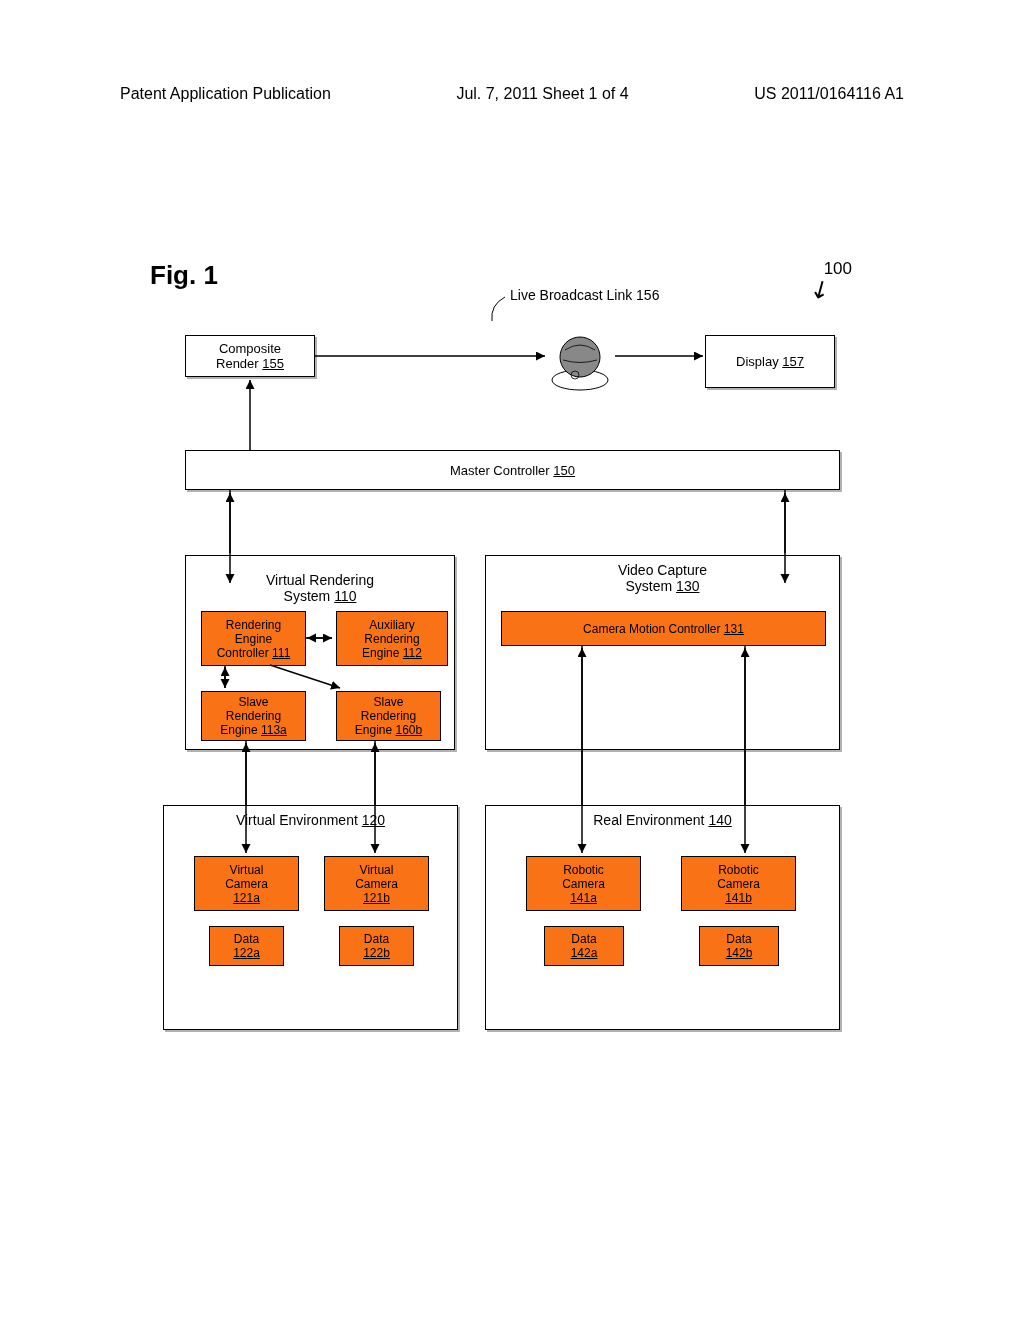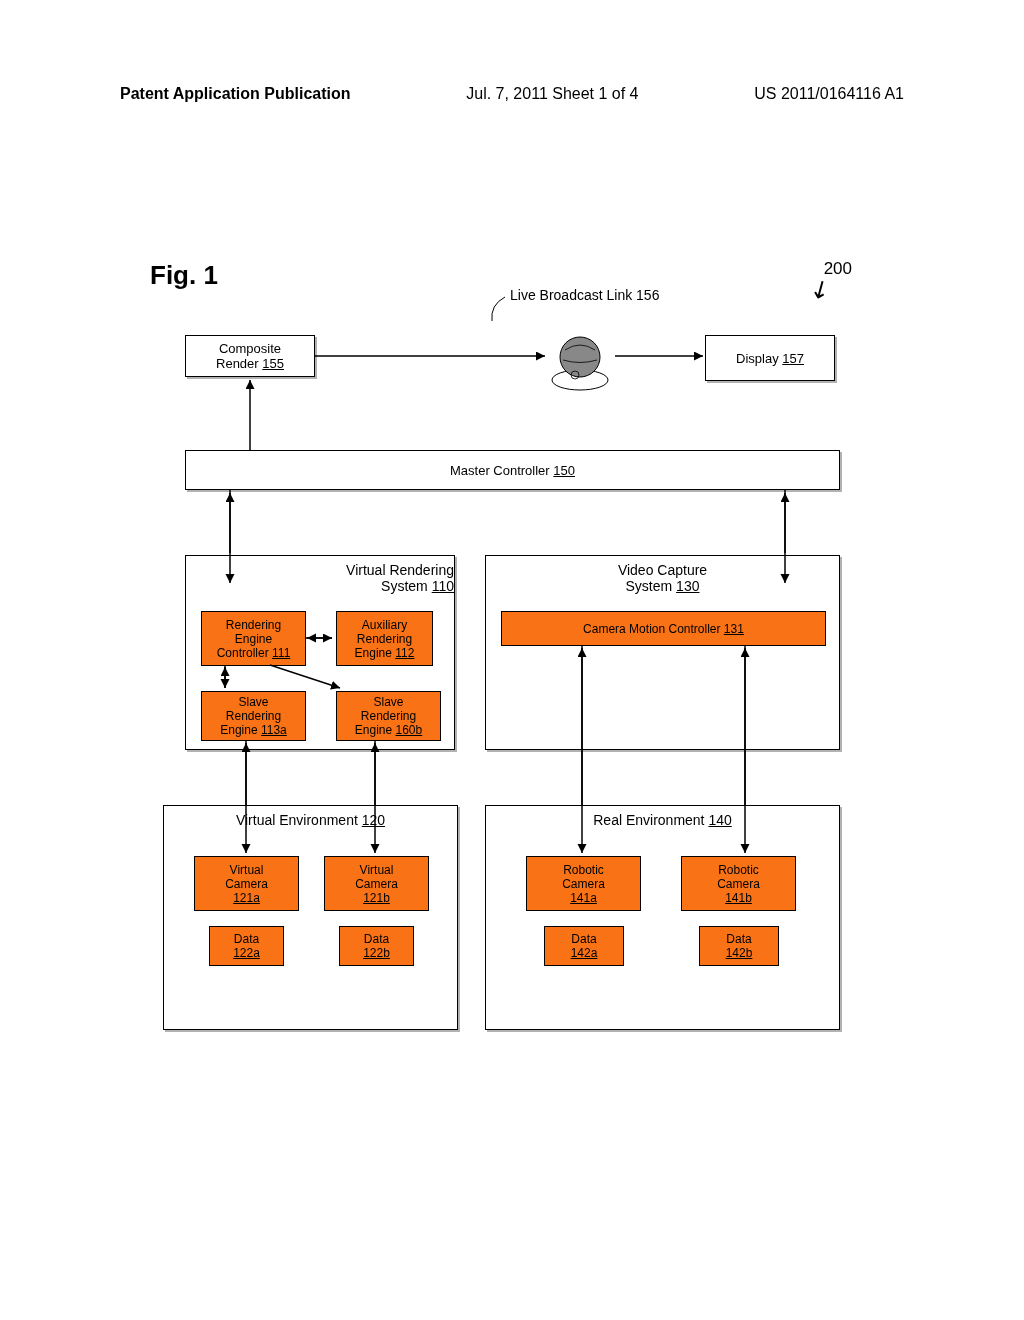--- a/index.html
+++ b/index.html
@@ -9,21 +9,21 @@
       width: 1024px;
       height: 1320px;
       position: relative;
     }
     .header {
       display: flex;
       justify-content: space-between;
       padding: 85px 120px 0 120px;
       font-size: 16px;
     }
-    .header-left { font-weight: bold; }
+    .header-left { font-weight: normal; }
     .header-center { font-weight: normal; }
     .header-right { font-weight: normal; }
     
     .diagram-container {
       position: absolute;
       left: 150px;
       top: 245px;
       width: 730px;
       height: 820px;
     }
@@ -112,21 +112,21 @@
 
 <div class="header">
   <span class="header-left">Patent Application Publication</span>
   <span class="header-center">Jul. 7, 2011   Sheet 1 of 4</span>
   <span class="header-right">US 2011/0164116 A1</span>
 </div>
 
 <div class="diagram-container">
 
   <div class="fig-label">Fig. 1</div>
-  <div class="system-num">200</div>
+  <div class="system-num">100</div>
   <div class="system-arrow">↙</div>
 
   <div class="label-text" style="left: 360px; top: 42px;">
     <span>Live Broadcast Link 156</span>
   </div>
 
   <div class="globe-icon">
     <svg viewBox="0 0 70 70">
       <ellipse cx="35" cy="55" rx="28" ry="10" fill="none" stroke="black" stroke-width="1"></ellipse>
       <circle cx="35" cy="32" r="20" fill="#888" stroke="black" stroke-width="1"></circle>
@@ -134,41 +134,41 @@
       <path d="M 18 35 Q 35 40 52 35" fill="none" stroke="black" stroke-width="0.8"></path>
       <circle cx="30" cy="50" r="4" fill="none" stroke="black" stroke-width="0.8"></circle>
     </svg>
   </div>
 
   <div class="box" style="left: 35px; top: 90px; width: 130px; height: 42px;">
     <div><span>Composite</span></div>
     <div><span>Render</span> <span class="underline">155</span></div>
   </div>
 
-  <div class="box" style="left: 555px; top: 90px; width: 130px; height: 46px;">
+  <div class="box" style="left: 555px; top: 90px; width: 130px; height: 53px;">
     <div><span>Display</span> <span class="underline">157</span></div>
   </div>
 
   <div class="box" style="left: 35px; top: 205px; width: 655px; height: 40px;">
     <div><span>Master Controller</span> <span class="underline">150</span></div>
   </div>
 
   <div class="big-container" style="left: 35px; top: 310px; width: 270px; height: 195px;">
-    <div style="text-align:right; margin-top:6px; font-size:14px;">
+    <div style="text-align:center; margin-top:16px; font-size:14px;">
       <div><span>Virtual Rendering</span></div>
       <div><span>System</span> <span class="underline">110</span></div>
     </div>
 
     <div class="box-inner" style="left: 15px; top: 55px; width: 105px; height: 55px;">
       <div><span>Rendering</span></div>
       <div><span>Engine</span></div>
       <div><span>Controller</span> <span class="underline">111</span></div>
     </div>
 
-    <div class="box-inner" style="left: 150px; top: 55px; width: 97px; height: 55px;">
+    <div class="box-inner" style="left: 150px; top: 55px; width: 112px; height: 55px;">
       <div><span>Auxiliary</span></div>
       <div><span>Rendering</span></div>
       <div><span>Engine</span> <span class="underline">112</span></div>
     </div>
 
     <div class="box-inner" style="left: 15px; top: 135px; width: 105px; height: 50px;">
       <div><span>Slave</span></div>
       <div><span>Rendering</span></div>
       <div><span>Engine</span> <span class="underline">113a</span></div>
     </div>

